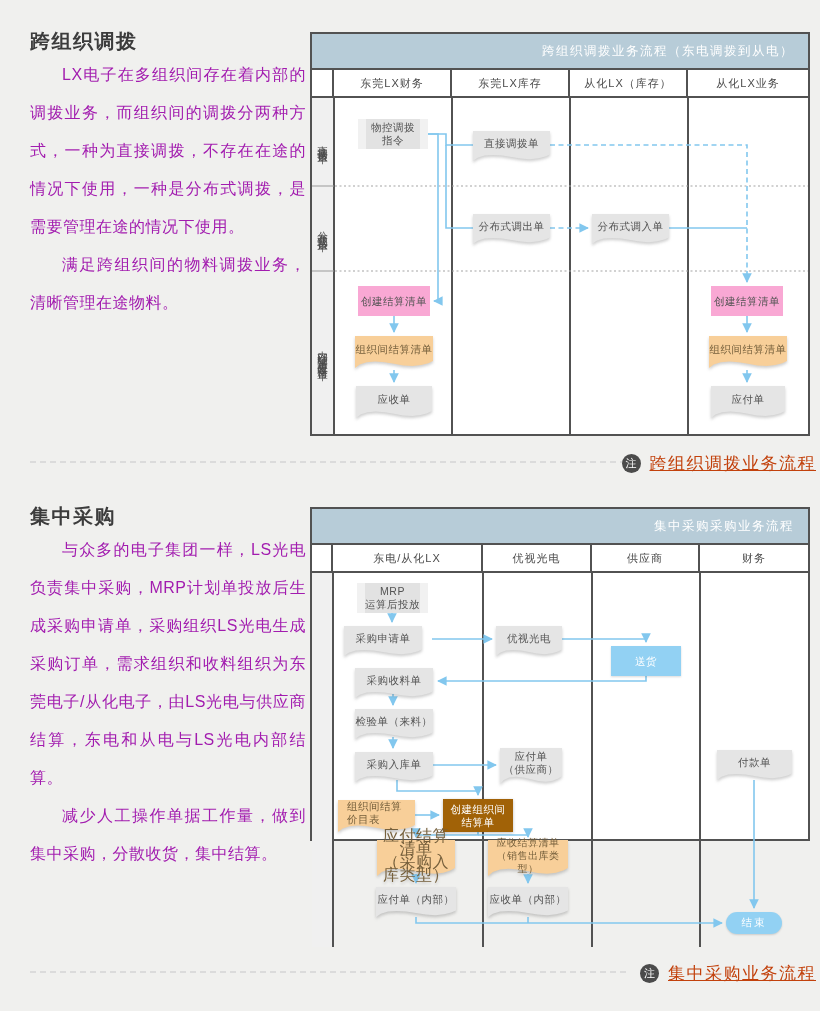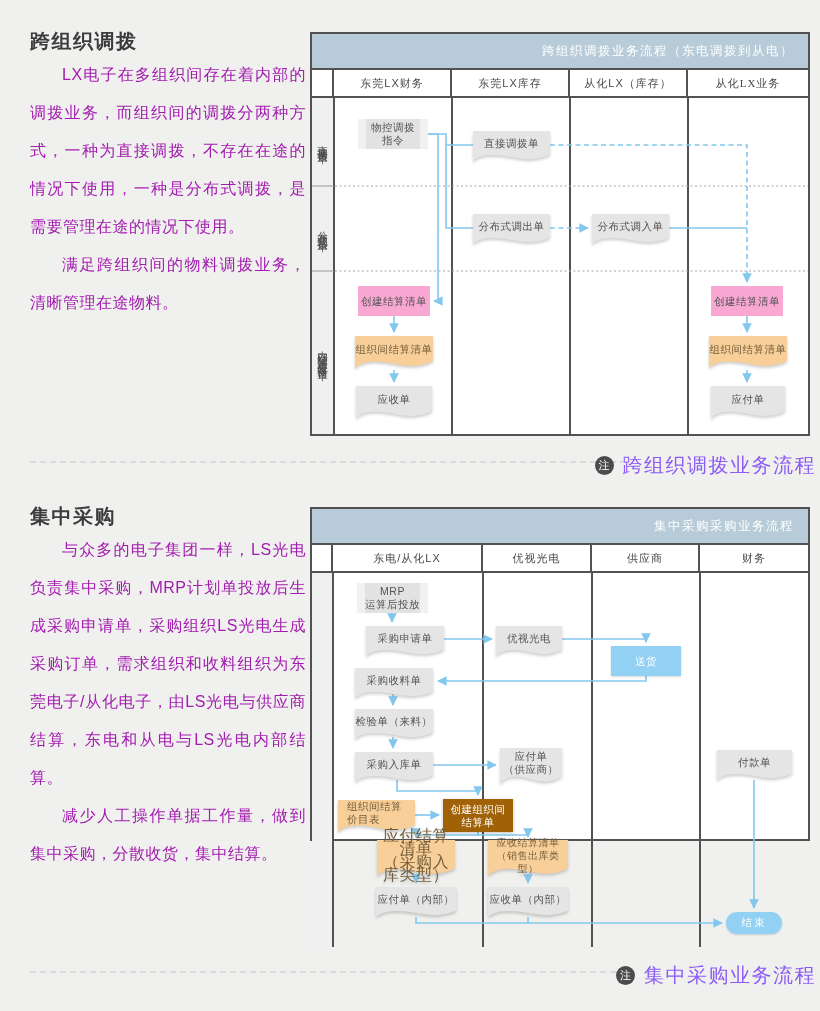--- a/index.html
+++ b/index.html
@@ -15,31 +15,31 @@
   .copy { position:absolute; left:30px; width:276px; font-size:16px; line-height:38px;
           color:#a21caf; text-align:justify; letter-spacing:.5px; }
   .copy p { margin:0; text-indent:2em; }
 
   
   .sep { position:absolute; left:30px; width:600px; height:2px;
          background:repeating-linear-gradient(90deg,#dbdbdb 0 6px,transparent 6px 10px); }
   .cap { position:absolute; right:4px; display:flex; align-items:center; gap:9px; }
   .badge { width:19px; height:19px; border-radius:50%; background:#4b4b4b; color:#fff;
            font-size:11px; display:flex; align-items:center; justify-content:center; letter-spacing:0; }
-  .captext { font-size:20px; color:#8b5cf6; letter-spacing:1.5px; }
+  .captext { font-size:17px; color:#c2410c; letter-spacing:1.5px;text-decoration:underline; }
 
   
   .dgm { position:absolute; left:310px; width:500px; border:2px solid #525252; background:#fff;
          box-sizing:border-box; display:flex; flex-direction:column; }
   .dg-head { height:34px; line-height:34px; background:#b7ccd8; color:#fff; text-align:right;
              padding-right:14px; font-size:12.5px; letter-spacing:1.5px; border-bottom:2px solid #525252; }
   .dg-cols { display:flex; height:26px; border-bottom:2px solid #525252; background:#fff; }
   .dg-cols > div { display:flex; align-items:center; justify-content:center; font-size:11px;
                    color:#4a4a4a; letter-spacing:1px; border-right:2px solid #525252; box-sizing:border-box; }
-  .dg-cols > div:last-child { border-right:none; flex:1;font-family:Liberation Serif, serif; }
+  .dg-cols > div:last-child { border-right:none; flex:1; }
   .dg-body { position:relative; flex:1; background:#fff; }
   .dg-body svg { position:absolute; inset:0; }
   .rlab { position:absolute; left:0; width:22px; writing-mode:vertical-rl; display:flex;
           align-items:center; justify-content:center; font-size:10.5px; letter-spacing:2px; color:#4a4a4a; }
 
   
   .node { position:absolute; font-size:10.5px; color:#545454; box-sizing:border-box; }
   .rectn { background:#f9a8d4; display:flex; align-items:center; justify-content:center;
            text-align:center; white-space:pre-line; line-height:13px; letter-spacing:.5px; }
   .pre   { background:linear-gradient(90deg,#f1f1f1 0,#f1f1f1 8px,#e2e2e2 8px,
@@ -196,21 +196,21 @@
           <path d="M104,301 V310" marker-end="url(#a2)"></path>
           <path d="M216,301 V310" marker-end="url(#a2)"></path>
           <path d="M216,344 V350"></path>
           <path d="M104,344 V350 H410" marker-end="url(#a2)"></path>
           <path d="M442,207 V335" marker-end="url(#a2)"></path>
         </g>
       </svg>
 
       <div class="node rectn pre" style="left:45px; top:10px; width:71px; height:30px">MRP
 运算后投放</div>
-      <div class="node doc" style="left:54px; top:53px; width:78px; height:30px">
+      <div class="node doc" style="left:32px; top:53px; width:78px; height:30px">
         <div class="shp"></div>
         <div class="lbl">采购申请单</div>
       </div>
       <div class="node doc" style="left:184px; top:53px; width:66px; height:30px">
         <div class="shp"></div>
         <div class="lbl">优视光电</div>
       </div>
       <div class="node rectn bluebox" style="left:299px; top:73px; width:70px; height:30px">送货</div>
       <div class="node doc" style="left:43px; top:95px; width:78px; height:30px">
         <div class="shp"></div>

